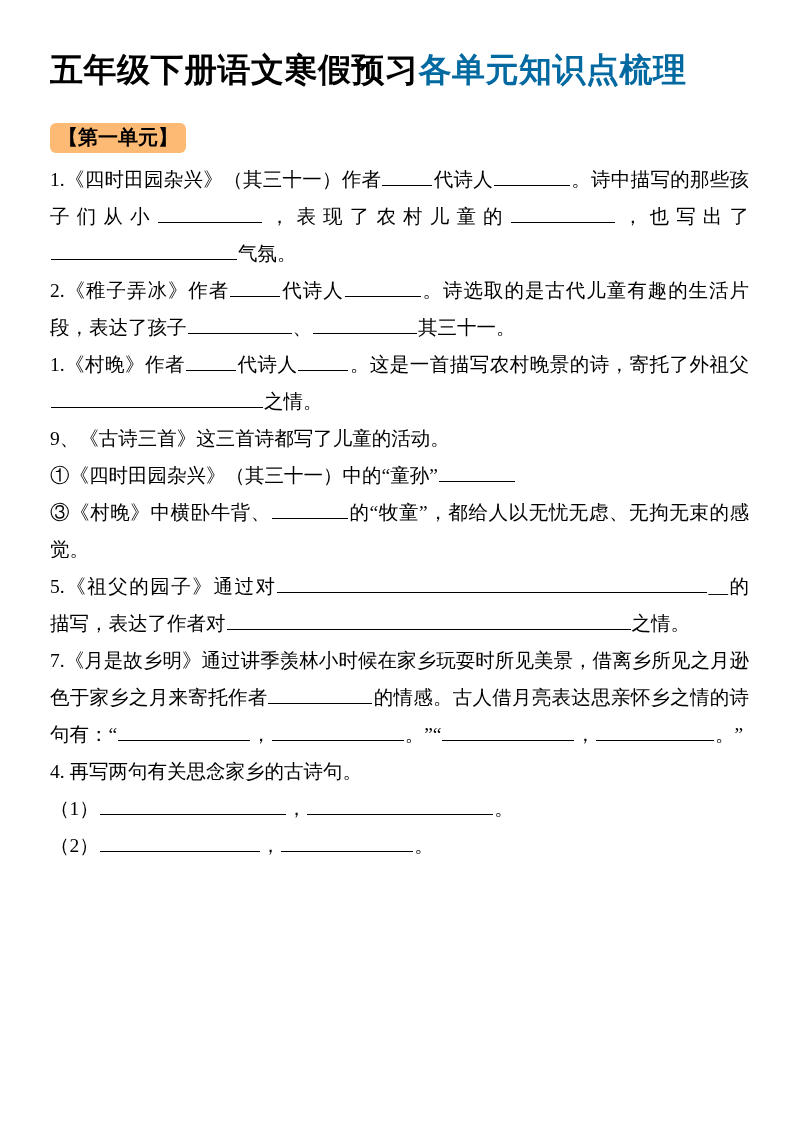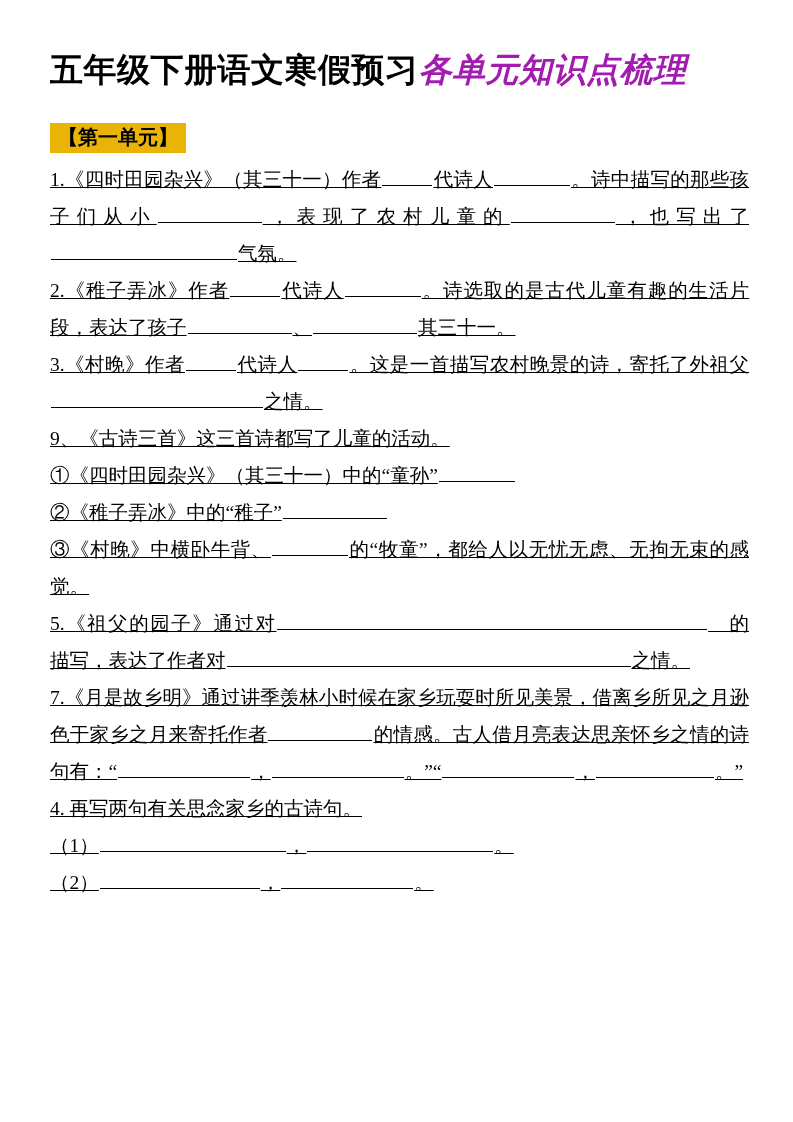--- a/index.html
+++ b/index.html
@@ -48,21 +48,20 @@
     font-weight: bold;
     font-size: 20px;
     padding: 3px 8px 4px 8px;
     line-height: 1.15;
   }
   
   .content {
     margin: 0 18px 0 24px;
     font-size: 19.5px;
     line-height: 37px;
-    text-decoration: underline;
   }
   .q {
     margin: 0;
     text-align: justify;
     text-justify: inter-ideograph;
   }
   .blank {
     display: inline-block;
     border-bottom: 1px solid #000;
     vertical-align: baseline;
@@ -81,32 +80,31 @@
   .b30 { width: 404px; }
   .b34 { width: 430px; }
 </style>
 </head>
 <body>
 
 <div class="page">
 
   <div class="title-row">
     <span class="title-black">五年级下册语文寒假预习</span>
-      <span class="title-red" style="color: #a21caf; font-style: italic;">各单元知识点梳理</span>
+      <span class="title-red" style="color: #0369a1;">各单元知识点梳理</span>
   </div>
 
-  <div class="unit-heading" style="background: #eab308;">【第一单元】</div>
+  <div class="unit-heading" style="background: #fdba74; border-radius: 6px;">【第一单元】</div>
 
   <div class="content">
       <p class="q"><span>1.《四时田园杂兴》（其三十一）作者</span><span class="blank b4"></span><span>代诗人</span><span class="blank b6"></span><span>。诗中描写的那些孩子们从小</span><span class="blank b8"></span><span>，表现了农村儿童的</span><span class="blank b8"></span><span>，也写出了</span><span class="blank b14"></span><span>气氛。</span></p>
       <p class="q"><span>2.《稚子弄冰》作者</span><span class="blank b4"></span><span>代诗人</span><span class="blank b6"></span><span>。诗选取的是古代儿童有趣的生活片段，表达了孩子</span><span class="blank b8"></span><span>、</span><span class="blank b8"></span><span>其三十一。</span></p>
-      <p class="q"><span>3.《村晚》作者</span><span class="blank b4"></span><span>代诗人</span><span class="blank b4"></span><span>。这是一首描写农村晚景的诗，寄托了外祖父</span><span class="blank b16"></span><span>之情。</span></p>
+      <p class="q"><span>1.《村晚》作者</span><span class="blank b4"></span><span>代诗人</span><span class="blank b4"></span><span>。这是一首描写农村晚景的诗，寄托了外祖父</span><span class="blank b16"></span><span>之情。</span></p>
       <p class="q"><span>9、《古诗三首》这三首诗都写了儿童的活动。</span></p>
       <p class="q"><span>①《四时田园杂兴》（其三十一）中的“童孙”</span><span class="blank b6"></span></p>
-      <p class="q"><span>②《稚子弄冰》中的“稚子”</span><span class="blank b8"></span></p>
       <p class="q"><span>③《村晚》中横卧牛背、</span><span class="blank b6"></span><span>的“牧童”，都给人以无忧无虑、无拘无束的感觉。</span></p>
       <p class="q"><span>5.《祖父的园子》通过对</span><span class="blank b34"></span><span>__的描写，表达了作者对</span><span class="blank b30"></span><span>之情。</span></p>
       <p class="q"><span>7.《月是故乡明》通过讲季羡林小时候在家乡玩耍时所见美景，借离乡所见之月逊色于家乡之月来寄托作者</span><span class="blank b8"></span><span>的情感。古人借月亮表达思亲怀乡之情的诗句有：“</span><span class="blank b10"></span><span>，</span><span class="blank b10"></span><span>。”“</span><span class="blank b10"></span><span>，</span><span class="blank b9"></span><span>。”</span></p>
       <p class="q"><span>4. 再写两句有关思念家乡的古诗句。</span></p>
       <p class="q"><span>（1）</span><span class="blank b14"></span><span>，</span><span class="blank b14"></span><span>。</span></p>
       <p class="q"><span>（2）</span><span class="blank b12"></span><span>，</span><span class="blank b10"></span><span>。</span></p>
     </div>
 
 </div>
 

